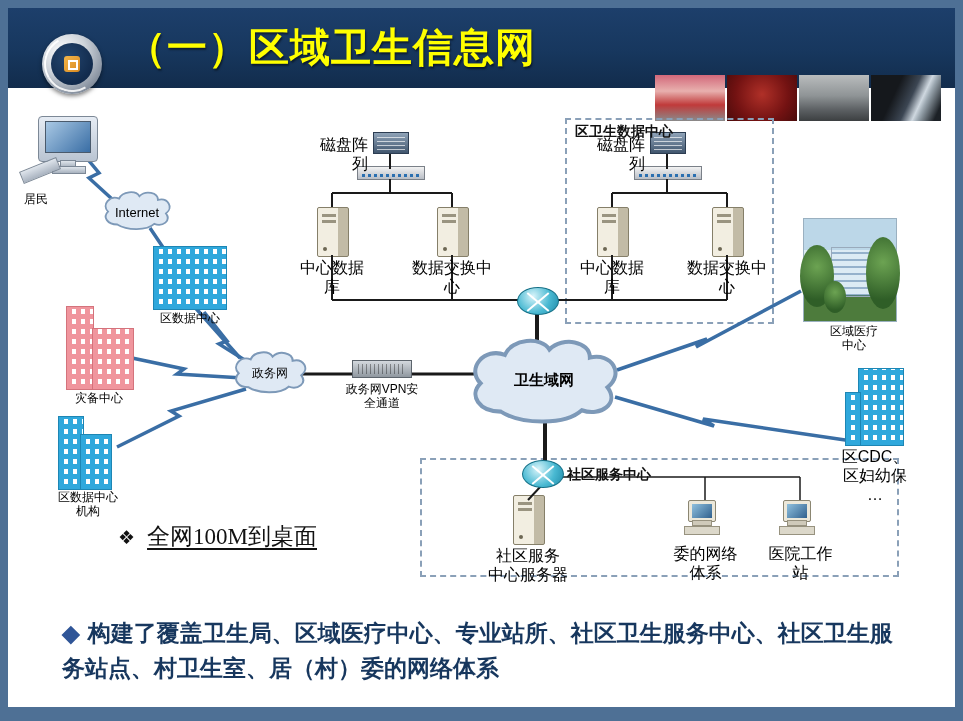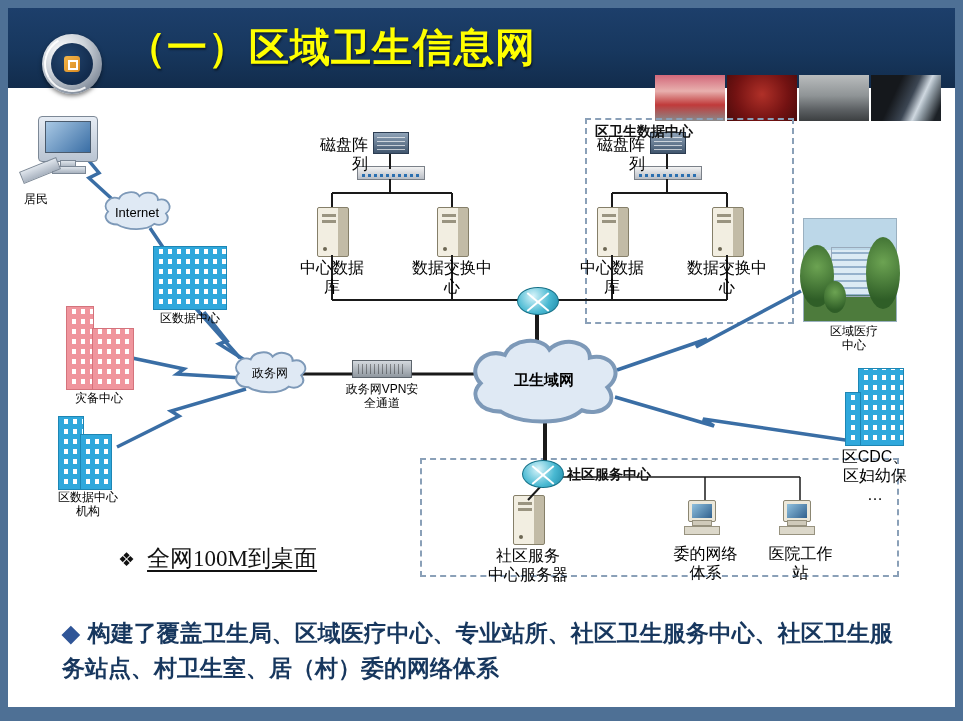--- a/index.html
+++ b/index.html
@@ -110,21 +110,21 @@
       </div>
     </div>
   </div>
   <div class="title">（一）区域卫生信息网</div>
 
   <div class="photo photo1"></div>
   <div class="photo photo2"></div>
   <div class="photo photo3"></div>
   <div class="photo photo4"></div>
 
-  <div class="dashed-box" style="left:585px;top:118px;width:205px;height:202px;text-align:center;">
+  <div class="dashed-box" style="left:565px;top:118px;width:205px;height:202px;text-align:center;">
     <span class="box-title">区卫生数据中心</span>
   </div>
   <div class="dashed-box" style="left:420px;top:458px;width:475px;height:115px;">
     <span class="box-title" style="left:145px;top:6px;">社区服务中心</span>
   </div>
 
   <svg class="wires" width="963" height="721" viewBox="0 0 963 721">
     <g stroke="#1a1a1a" stroke-width="2">
       <line x1="390" y1="154" x2="390" y2="169"></line>
       <line x1="390" y1="179" x2="390" y2="193"></line>
@@ -253,21 +253,21 @@
 
   <div class="node" style="left:775px;top:500px;width:50px;height:40px;">
     <div class="ws-mon" style="left:8px;top:0;">
         <div class="ws-scr"></div>
       </div>
     <div class="ws-base" style="left:12px;top:20px;"></div>
     <div class="ws-kb" style="left:4px;top:26px;"></div>
   </div>
   <div class="lbl s11" style="left:763px;top:544px;width:75px;">医院工作站</div>
 
-  <div class="bullet" style="left:118px;top:543px;">
+  <div class="bullet" style="left:118px;top:521px;">
     <span class="mk">❖</span><span class="bt">全网100M到桌面</span>
   </div>
 
   <div class="footer">
     <span class="mk">◆</span><span>构建了覆盖卫生局、区域医疗中心、专业站所、社区卫生服务中心、社区卫生服务站点、村卫生室、居（村）委的网络体系</span>
   </div>
 
   <svg width="0" height="0" style="position:absolute;">
     <defs>
       <symbol id="cloudshape" viewBox="0 0 120 70">

